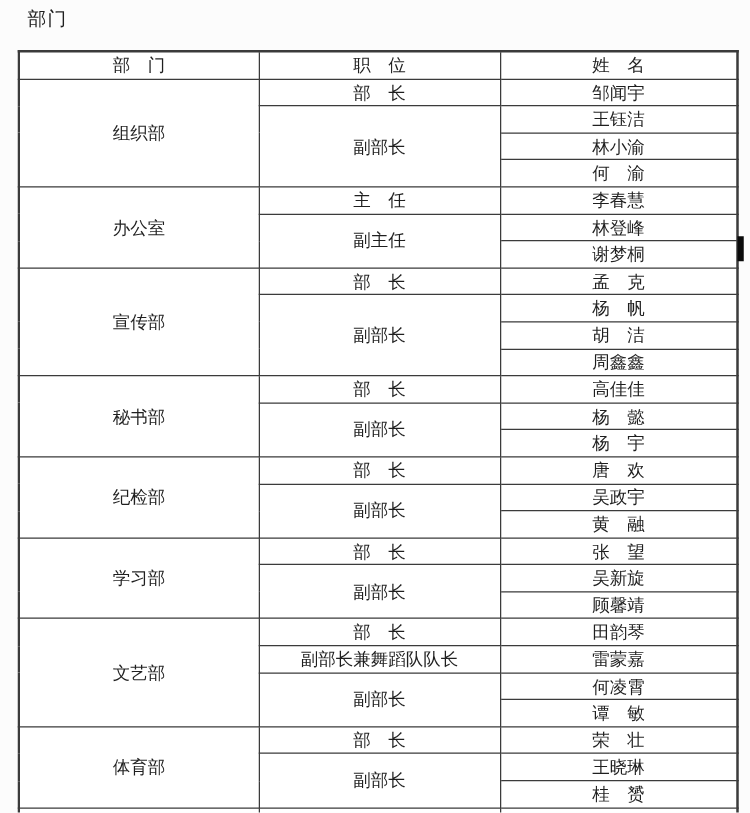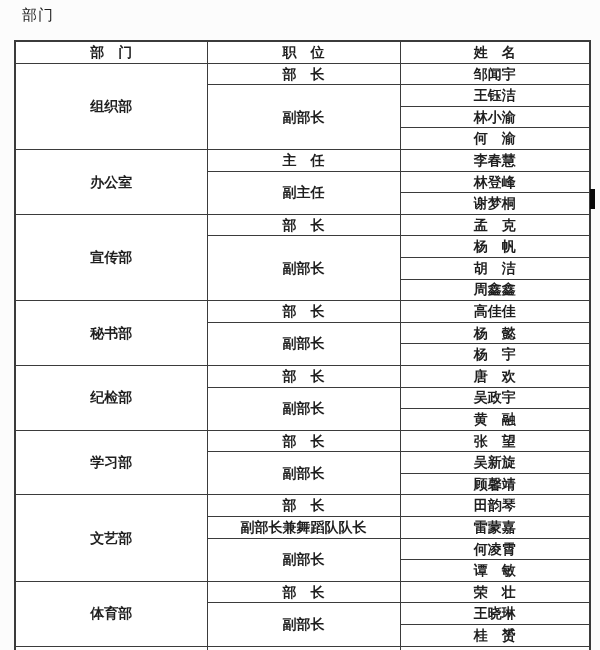--- a/index.html
+++ b/index.html
@@ -35,21 +35,21 @@
     border: 2px solid #3b3b3b;
   }
   table.dept-table th,
   table.dept-table td {
     border: 1px solid #3b3b3b;
     height: 20.6px;
     padding: 0;
     text-align: center;
     vertical-align: middle;
     font-size: 14px;
-    font-weight: bold;
+    font-weight: normal;
     color: #1f1f1f;
     line-height: 1.05;
     overflow: hidden;
     white-space: nowrap;
   }
   .text-caret {
     position: absolute;
     left: 590px;
     top: 189px;
     width: 5px;

